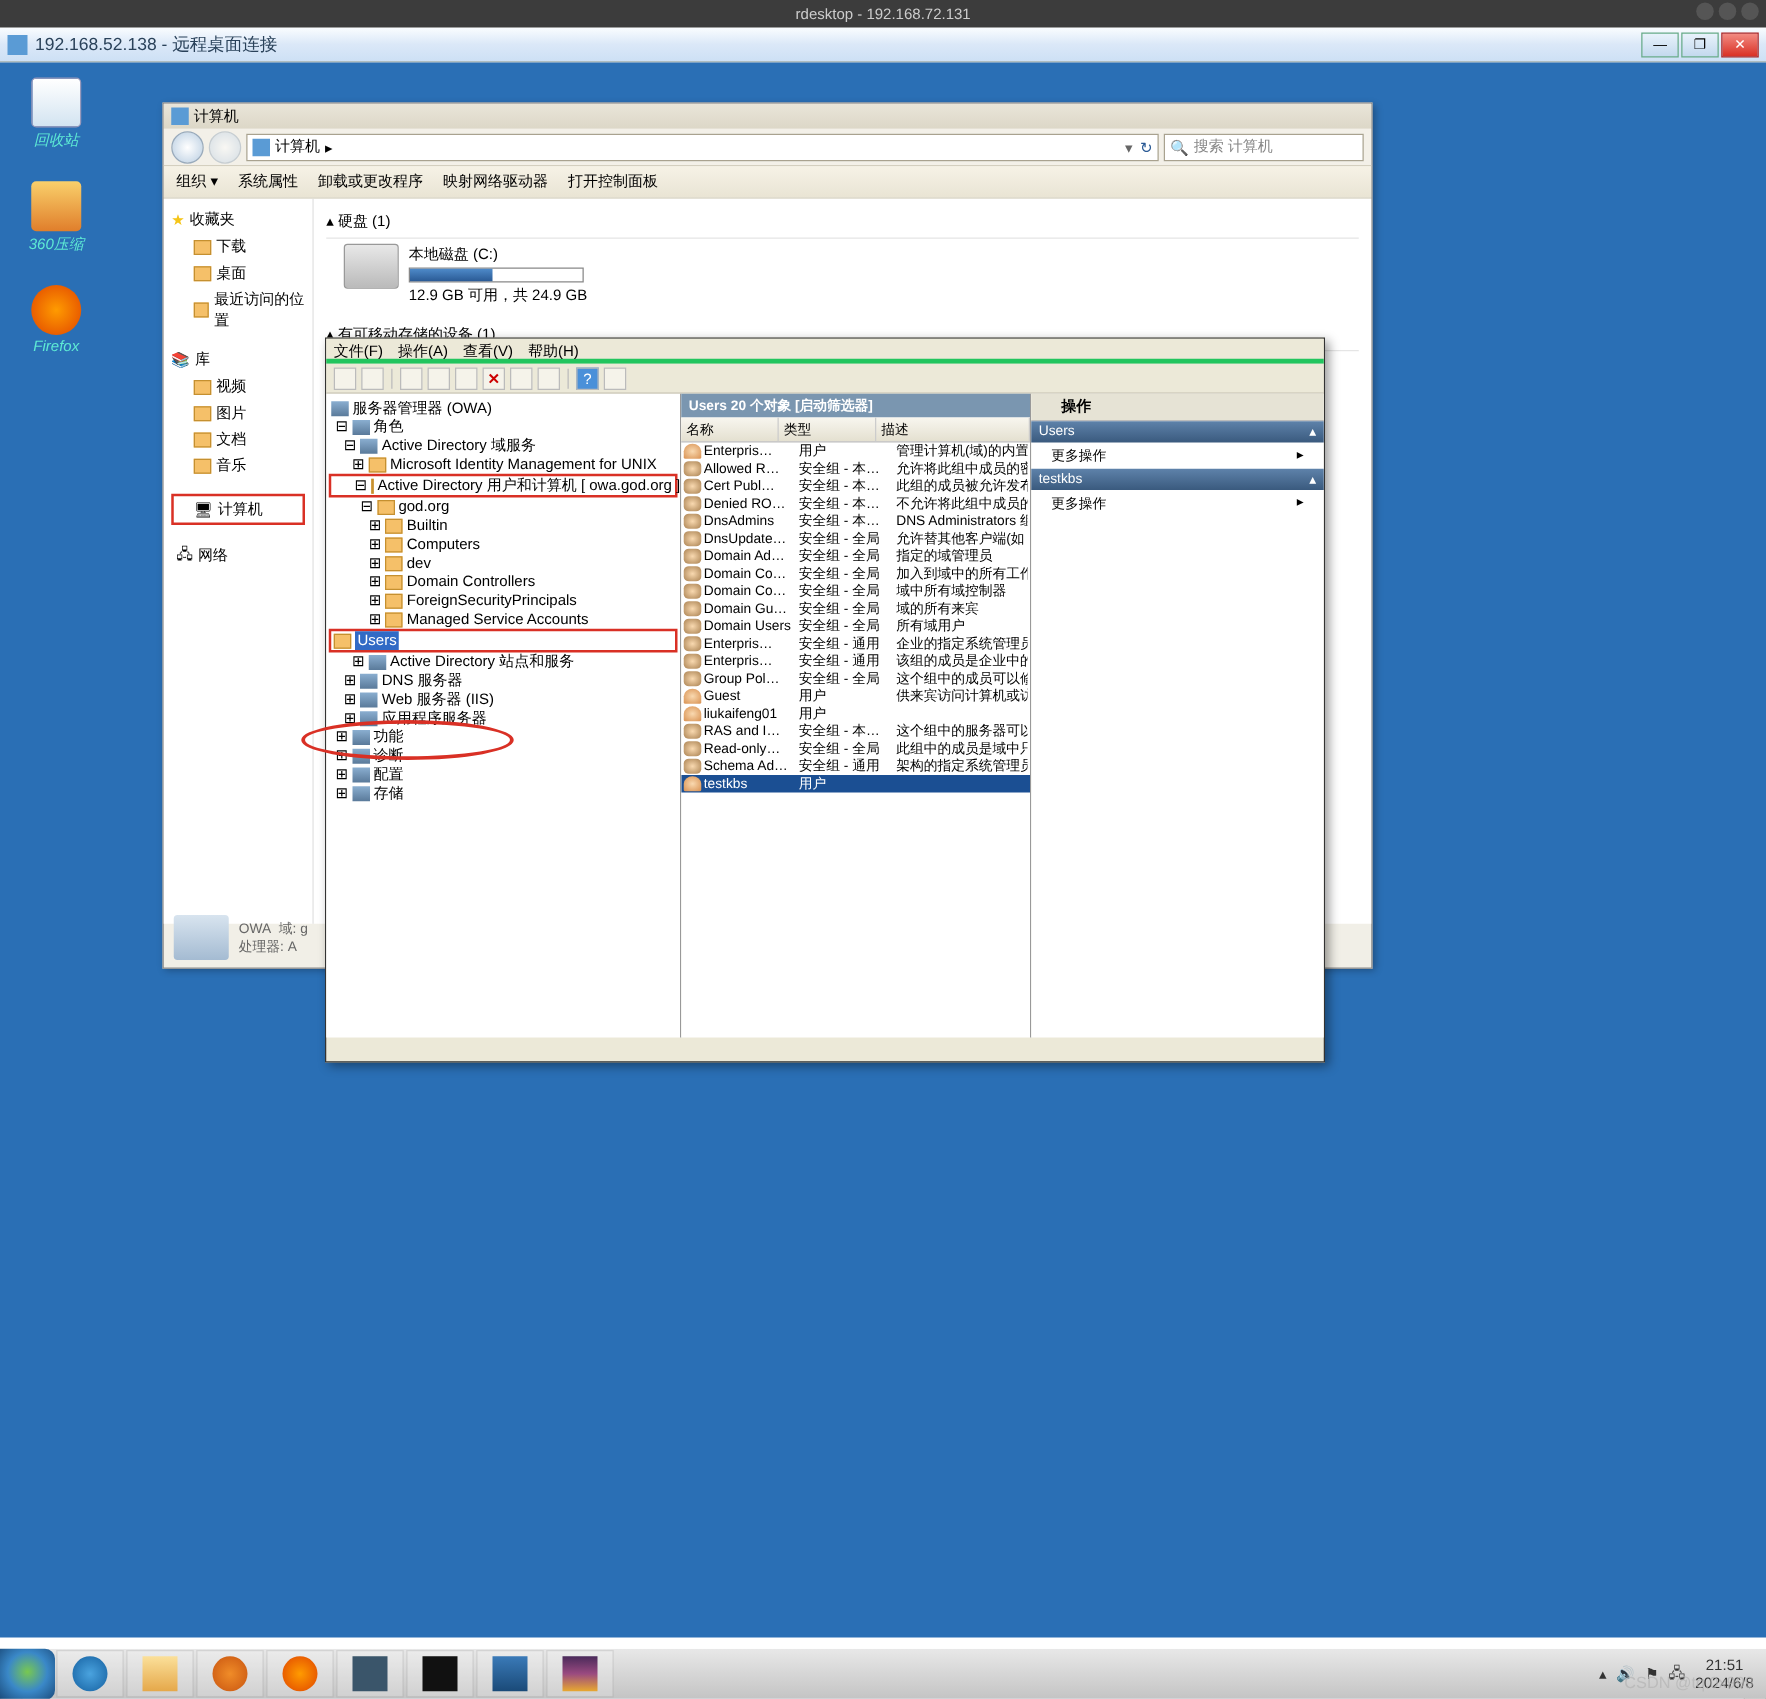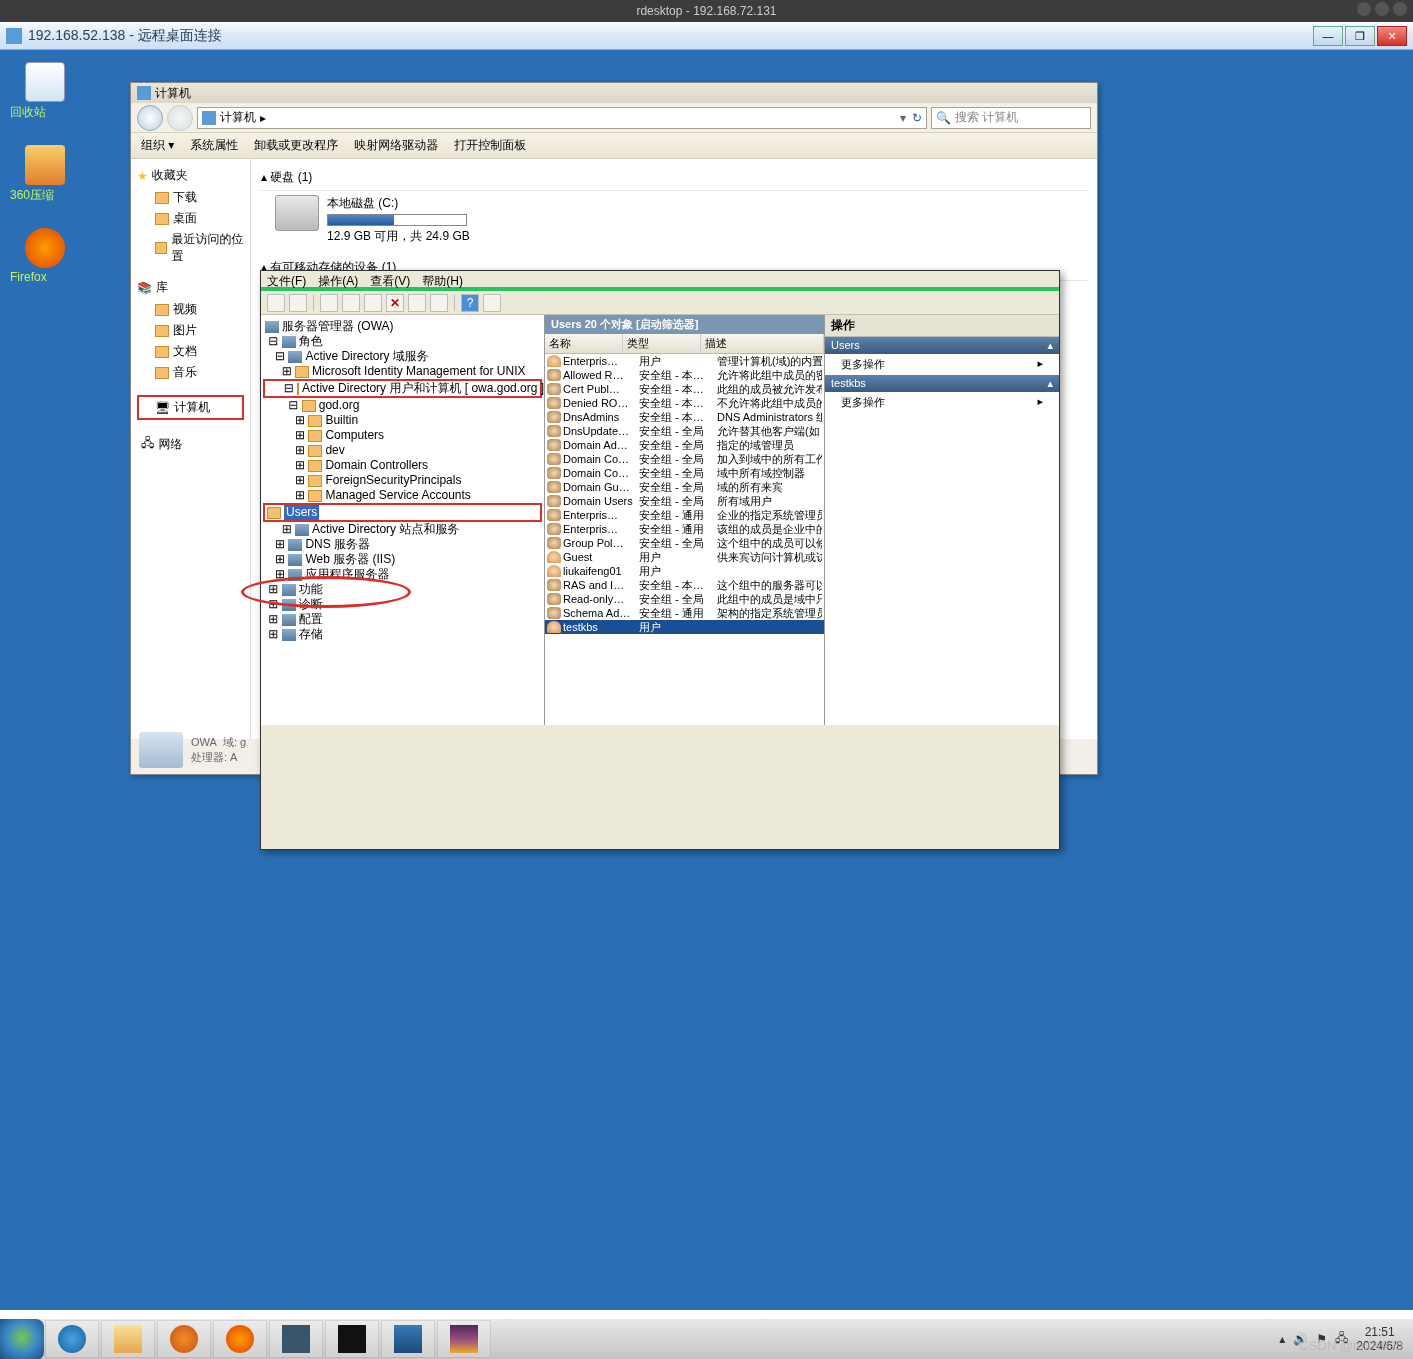--- a/index.html
+++ b/index.html
@@ -15,21 +15,21 @@
 .rdp-titlebar .icon { width: 16px; height: 16px; background: #5a9bd5; margin-right: 6px; }
 .rdp-titlebar .title { font-size: 14px; color: #2a425a; flex: 1; }
 .rdp-titlebar .winbtns { display: flex; }
 .rdp-titlebar .winbtns div { width: 30px; height: 20px; margin-left: 2px; border: 1px solid #6a8; background: linear-gradient(#e8f2fb,#c3d9ee); text-align: center; font-size: 11px; line-height: 18px; }
 .rdp-titlebar .winbtns .close { background: linear-gradient(#f28b82,#d93025); color: #fff; border-color: #a22; }
 
 
 .desktop { background: #2a6fb5; height: 1260px; position: relative; }
 
 
-.desktop-icon { width: 70px; color: #bef264; font-size: 12px; position: absolute; }
+.desktop-icon { width: 70px; text-align: center; color: #5eead4; font-size: 12px; position: absolute; font-style: italic; }
 .desktop-icon .ico { width: 40px; height: 40px; margin: 0 auto 2px; background: #fff; border-radius: 4px; }
 .di-recycle { top: 12px; left: 10px; }
 .di-recycle .ico { background: linear-gradient(#fff,#d3e4f1); border: 1px solid #99b; }
 .di-360 { top: 95px; left: 10px; }
 .di-360 .ico { background: linear-gradient(#f9d06b,#e07e2b); }
 .di-firefox { top: 178px; left: 10px; }
 .di-firefox .ico { background: radial-gradient(#ff9b00,#e04400); border-radius: 50%; }
 
 
 .explorer-window { position: absolute; top: 32px; left: 130px; width: 968px; height: 693px; background: #f1efe7; border: 1px solid #888; box-shadow: 2px 2px 6px rgba(0,0,0,.3); }
@@ -65,21 +65,21 @@
 .sm-window { position: absolute; top: 220px; left: 260px; width: 800px; height: 580px; background: #ece9d8; border: 1px solid #333; box-shadow: 3px 3px 8px rgba(0,0,0,.4); font-size: 12px; }
 .sm-title { background: linear-gradient(#e6e3d5,#d5d1bf); height: 18px; padding: 1px 4px; display: flex; align-items: center; }
 .sm-title .ico { width: 14px; height: 14px; background: #5a9bd5; margin-right: 4px; }
 .sm-title .txt { flex: 1; font-weight: bold; }
 .sm-title .btns { display: flex; gap: 2px; }
 .sm-title .btns div { width: 16px; height: 14px; background: #d4d0c4; border: 1px solid #888; font-size: 10px; text-align: center; line-height: 12px; }
 .sm-menu { background: #ece9d8; height: 20px; padding: 2px 6px; display: flex; gap: 12px; border-bottom: 4px solid #22c55e; }
 .sm-toolbar { background: #ece9d8; height: 24px; padding: 2px 6px; display: flex; gap: 4px; align-items: center; border-bottom: 1px solid #c4c0b0; }
 .tb-btn { width: 18px; height: 18px; background: #f5f3ea; border: 1px solid #bbb; }
 .tb-sep { width: 1px; height: 16px; background: #bbb; margin: 0 2px; }
-.sm-body { display: flex; height: 410px; }
+.sm-body { display: flex; height: 515px; }
 .sm-tree { width: 284px; background: #fff; border-right: 1px solid #999; overflow: auto; padding: 4px 2px; font-family: "SimSun", monospace; font-size: 12px; line-height: 15px; }
 .tree-row { white-space: pre; padding: 0 2px; display: flex; align-items: center; }
 .tree-row .fold { width: 14px; height: 12px; background: #f5c069; border: 1px solid #c59030; display: inline-block; margin-right: 3px; }
 .tree-row .srv { width: 14px; height: 12px; background: linear-gradient(#8aaed0,#5a7a9a); display: inline-block; margin-right: 3px; }
 .tree-row.hl1 { border: 2px solid #d93025; }
 .tree-row.hl2 { border: 2px solid #d93025; }
 .sel-blue { background: #316ac5; color: #fff; padding: 0 2px; }
 
 .sm-list { width: 280px; background: #fff; border-right: 1px solid #999; display: flex; flex-direction: column; }
 .sm-list-hdr { background: #7a96b0; color: #fff; padding: 2px 6px; font-weight: bold; font-size: 11px; }
@@ -93,21 +93,21 @@
 .list-row .ico { width: 14px; height: 12px; margin-right: 2px; }
 .ico-user { background: radial-gradient(#f9d9b0,#d89050); border-radius: 50% 50% 10% 10%; }
 .ico-grp { background: radial-gradient(#f9d9b0,#a88050); border-radius: 30%; }
 .list-row .c1 { width: 76px; overflow: hidden; white-space: nowrap; }
 .list-row .c2 { width: 78px; overflow: hidden; white-space: nowrap; }
 .list-row .c3 { flex: 1; overflow: hidden; white-space: nowrap; }
 .list-row.selected { background: #1b4f93; color: #fff; }
 .red-circle { position: absolute; border: 3px solid #d93025; border-radius: 50%; width: 170px; height: 32px; pointer-events: none; }
 
 .sm-actions { flex: 1; background: #fff; }
-.sm-actions-hdr { background: #e6e3d5; padding: 2px 6px; font-weight: bold; border-bottom: 1px solid #bbb; }
+.sm-actions-hdr { background: #e6e3d5; padding: 2px 24px; font-weight: bold; border-bottom: 1px solid #bbb; }
 .act-section { background: linear-gradient(#5e82aa,#3a5a7e); color: #fff; padding: 2px 6px; font-size: 11px; display: flex; justify-content: space-between; }
 .act-item { padding: 3px 16px; font-size: 11px; display: flex; justify-content: space-between; }
 
 
 .hscroll { position: absolute; bottom: 0; left: 0; right: 0; height: 18px; background: #f0f0f0; border-top: 1px solid #ccc; display: flex; align-items: center; }
 .hscroll .track { flex: 1; height: 14px; background: #e8e8e8; margin: 0 18px; position: relative; }
 .hscroll .thumb { position: absolute; left: 260px; width: 90px; height: 14px; background: #c8c8c8; border: 1px solid #999; }
 .hscroll .arr { width: 18px; height: 18px; background: #ddd; border: 1px solid #aaa; text-align: center; font-size: 10px; line-height: 16px; }
 
 

